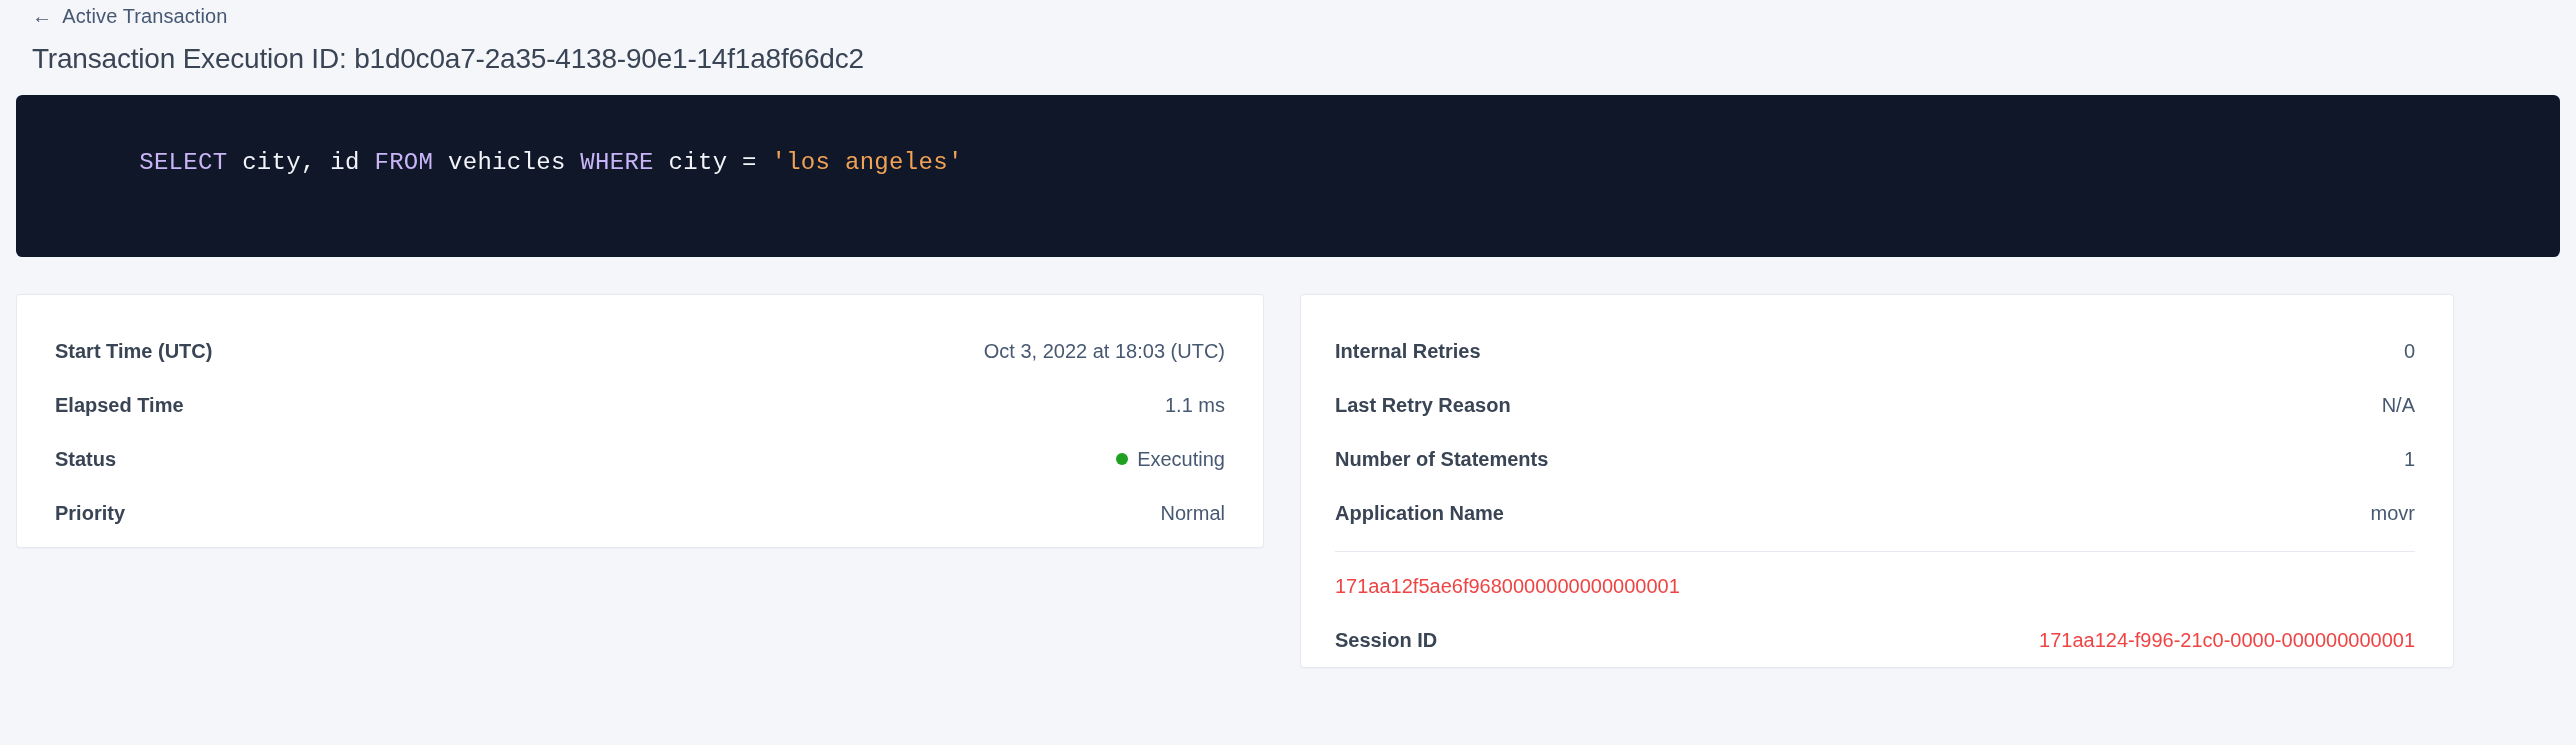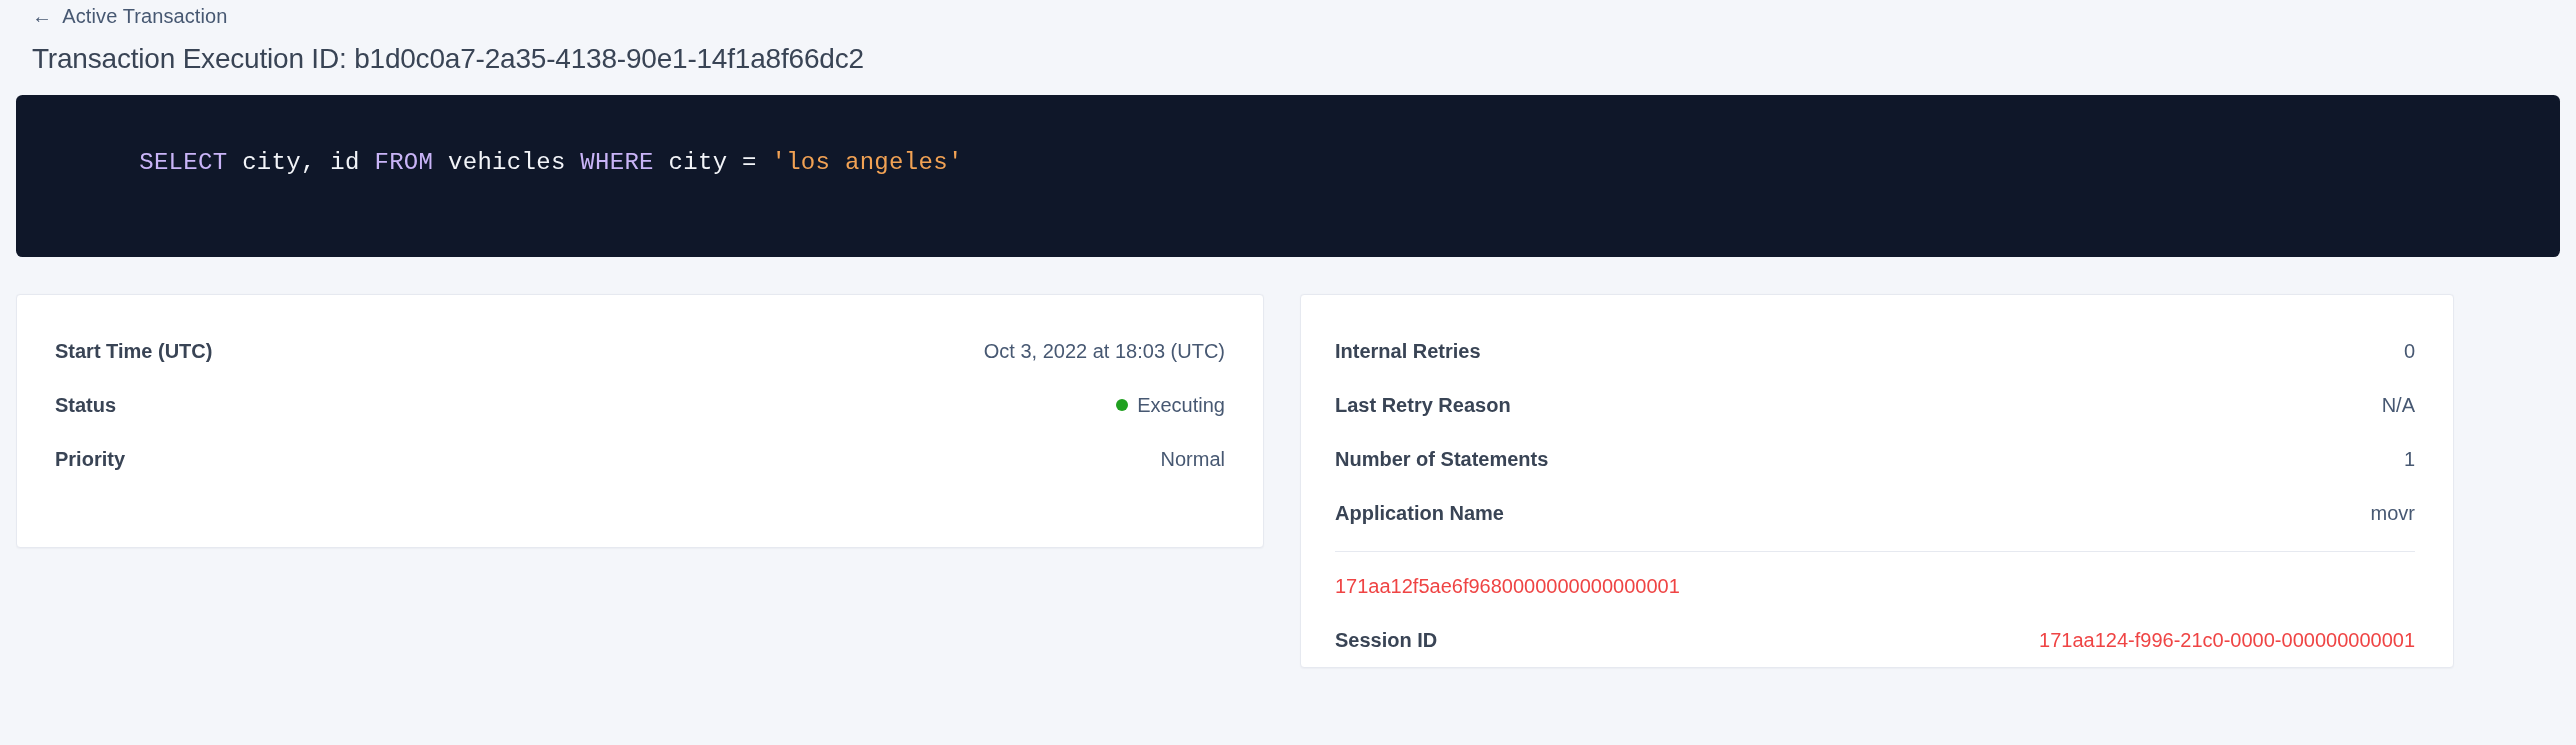--- a/index.html
+++ b/index.html
@@ -158,20 +158,24 @@
 
   <div class="cards">
 
     <div class="card card-left">
 
       <div class="row">
         <span class="row-label">Start Time (UTC)</span>
         <span class="row-value">Oct 3, 2022 at 18:03 (UTC)</span>
       </div>
 
+      <div class="row">
+        <span class="row-label">Elapsed Time</span>
+        <span class="row-value">1.1 ms</span>
+      </div>
 
       <div class="row">
         <span class="row-label">Status</span>
         <span class="row-value">
           <span class="status-dot"></span>
           <span>Executing</span>
         </span>
       </div>
 
       <div class="row">

